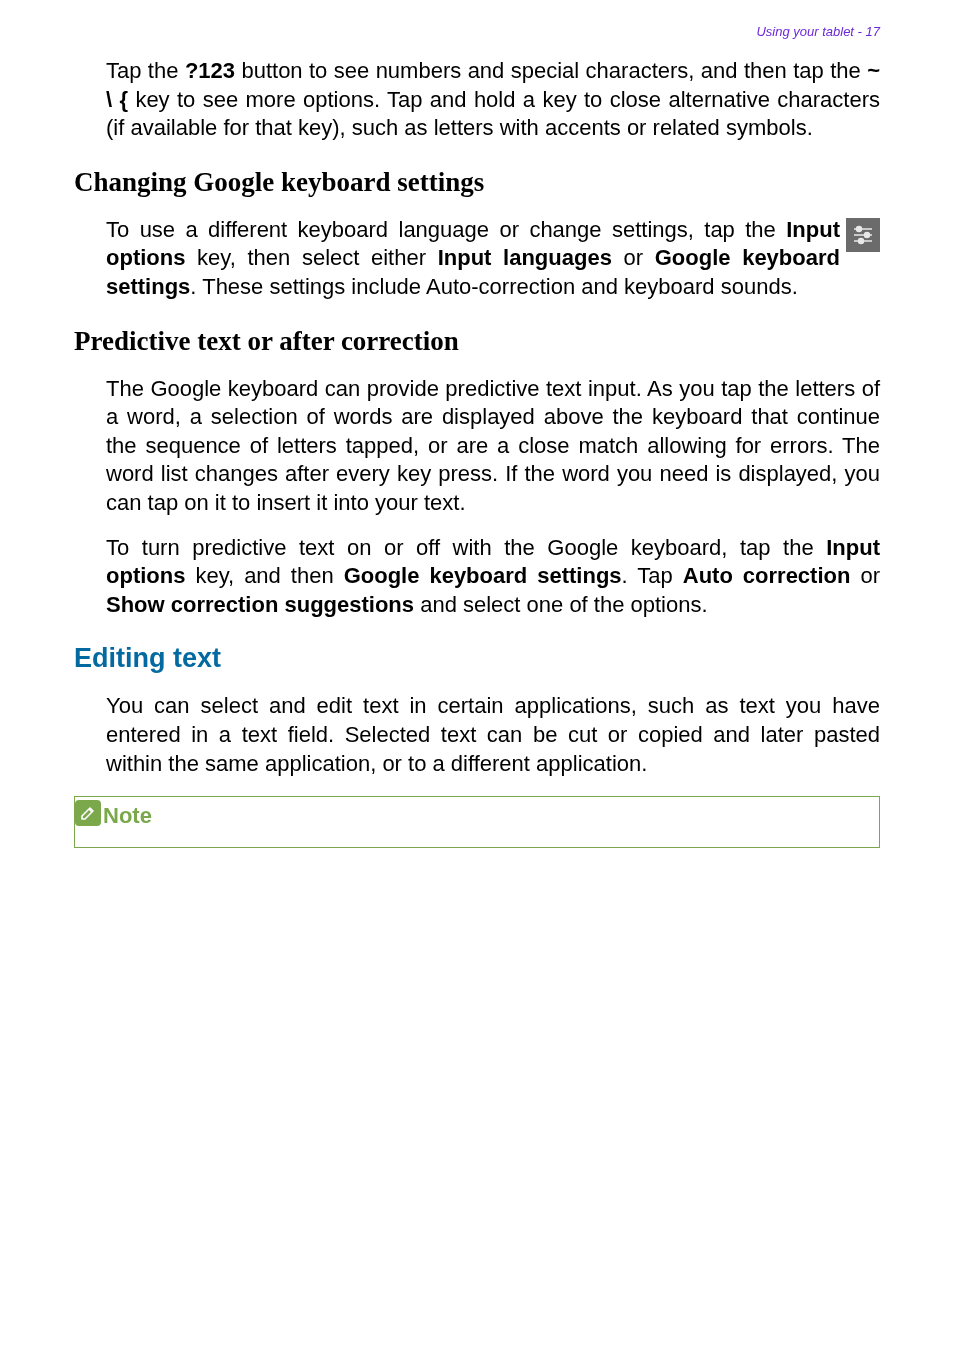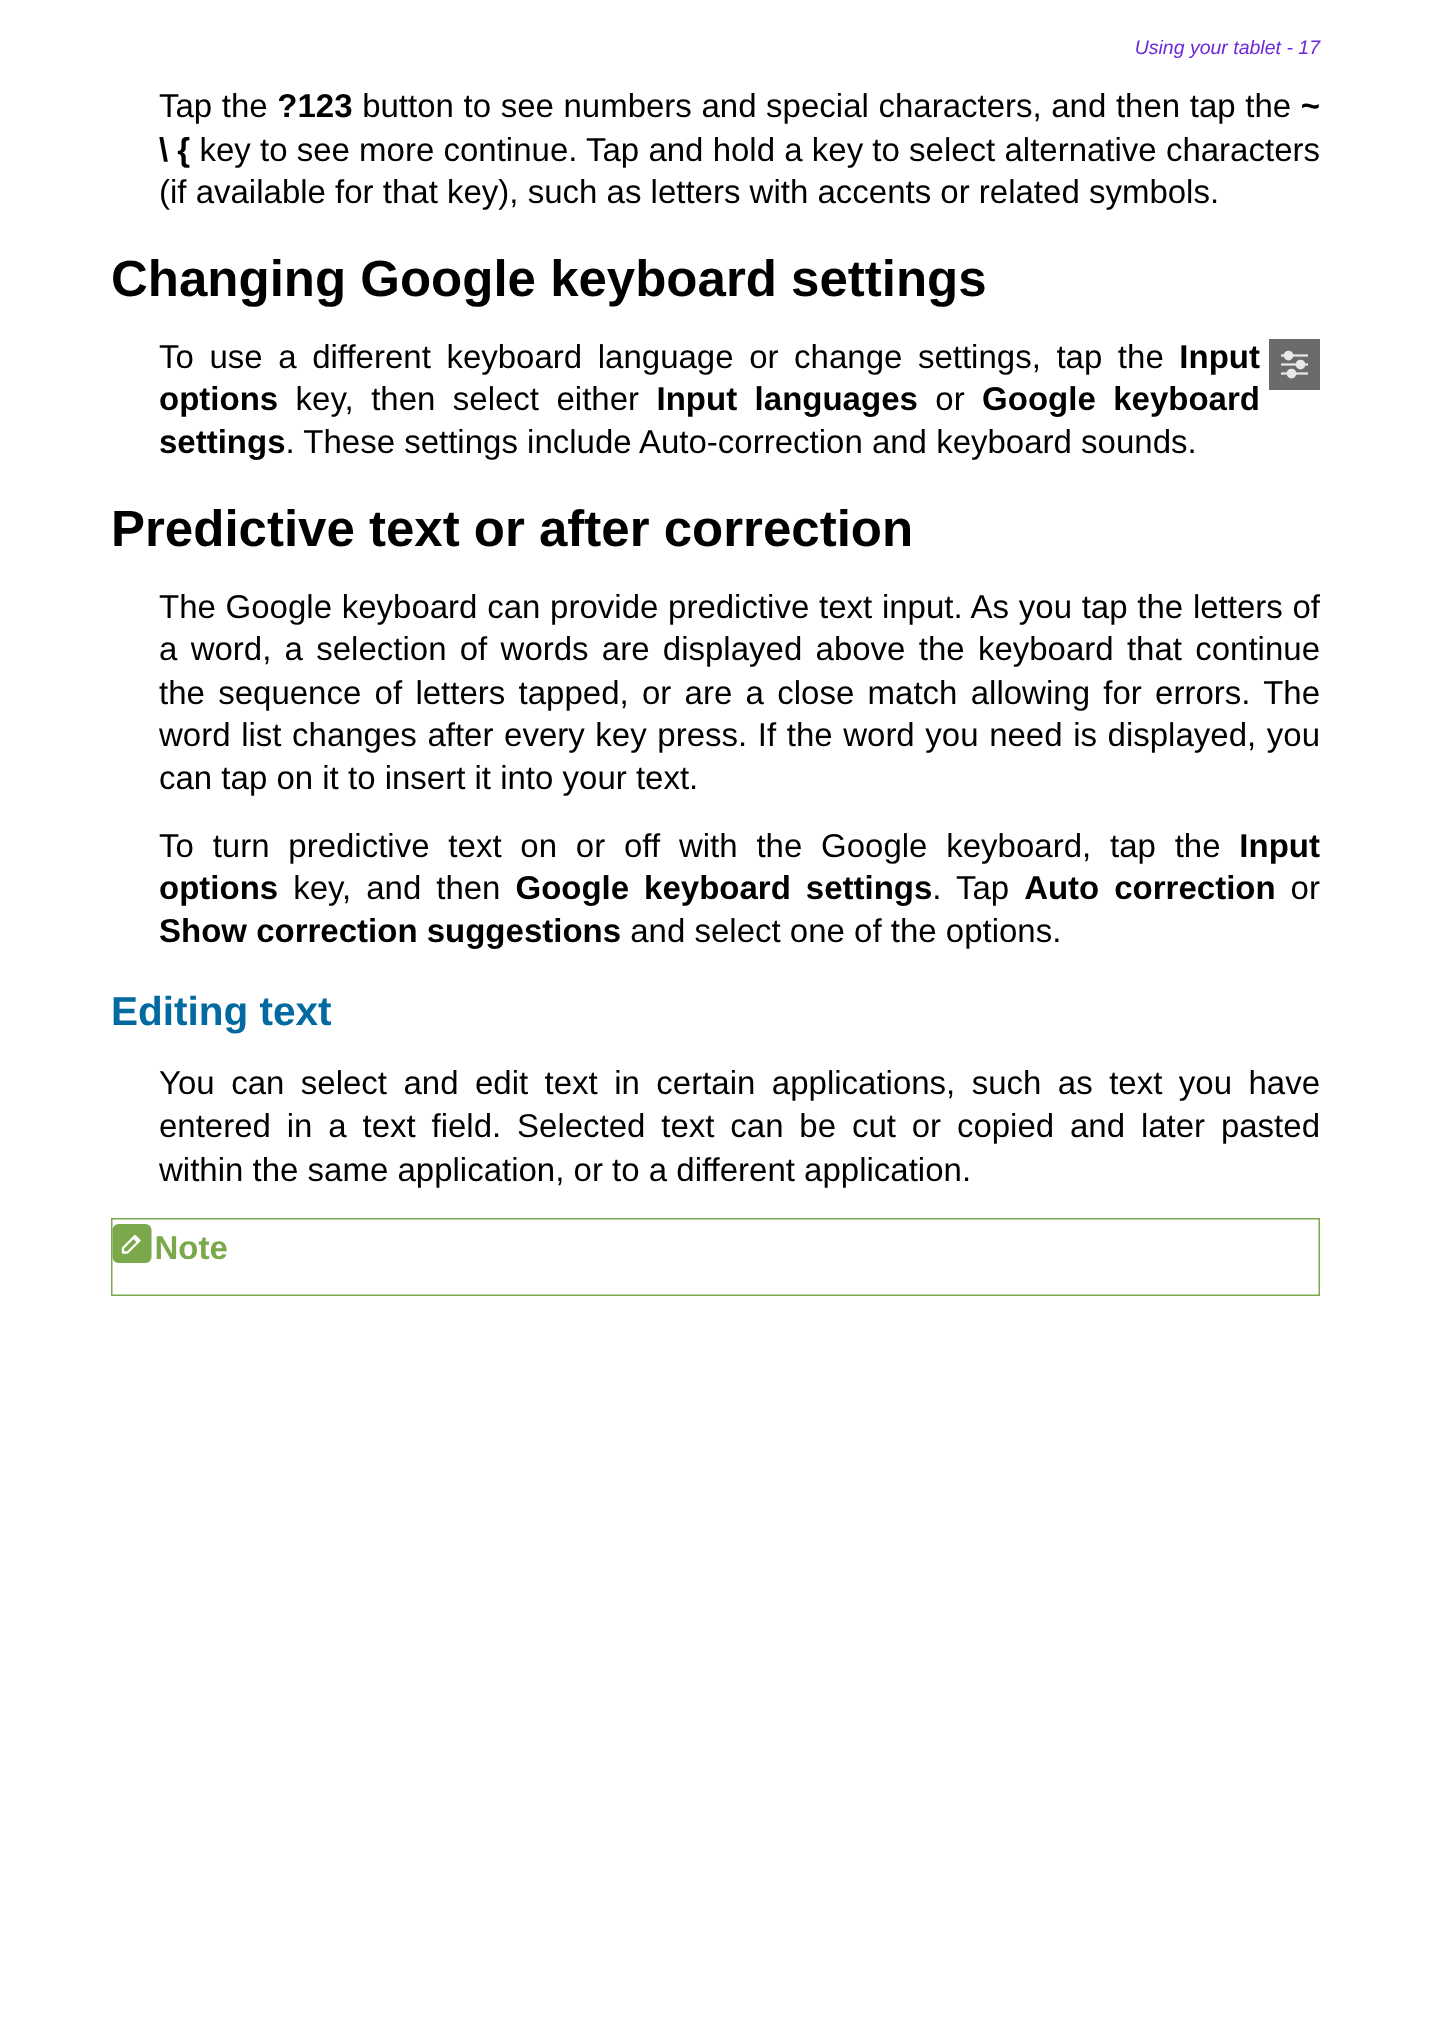--- a/index.html
+++ b/index.html
@@ -27,23 +27,24 @@
   }
   .indent { padding-left: 32px; }
   h2.section-green {
     color: #0369a1;
     font-size: 27px;
     font-weight: bold;
     margin: 24px 0 18px 0;
   }
   h2.section-black {
     color: #000;
-    font-size: 34px;
+    font-size: 27px;
     font-weight: bold;
     margin: 24px 0 18px 0;
+    font-family: Liberation Serif, serif;
   }
   .float-right-icon {
     float: right;
     width: 34px;
     height: 34px;
     margin-left: 6px;
     margin-top: 2px;
   }
   .note-box {
     border: 1px solid #7aa84a;
@@ -82,21 +83,21 @@
     text-align: justify;
   }
   b { font-weight: bold; }
 </style>
 </head>
 <body>
 
 <div class="header-text">Using your tablet - 17</div>
 
 <p class="body-para indent">
-  <span>Tap the </span><b>?123</b><span> button to see numbers and special characters, and then tap the </span><b>~ \ {</b><span> key to see more continue. Tap and hold a key to select alternative characters (if available for that key), such as letters with accents or related symbols.</span>
+  <span>Tap the </span><b>?123</b><span> button to see numbers and special characters, and then tap the </span><b>~ \ {</b><span> key to see more options. Tap and hold a key to close alternative characters (if available for that key), such as letters with accents or related symbols.</span>
 </p>
 
 <h2 class="section-black">Changing Google keyboard settings</h2>
 
 <svg class="float-right-icon" viewBox="0 0 34 34">
   <rect width="34" height="34" fill="#6b6b6b"></rect>
   <g stroke="#e8e8e8" stroke-width="1.5" fill="none">
     <line x1="8" y1="11" x2="26" y2="11"></line>
     <line x1="8" y1="17" x2="26" y2="17"></line>
     <line x1="8" y1="23" x2="26" y2="23"></line>

